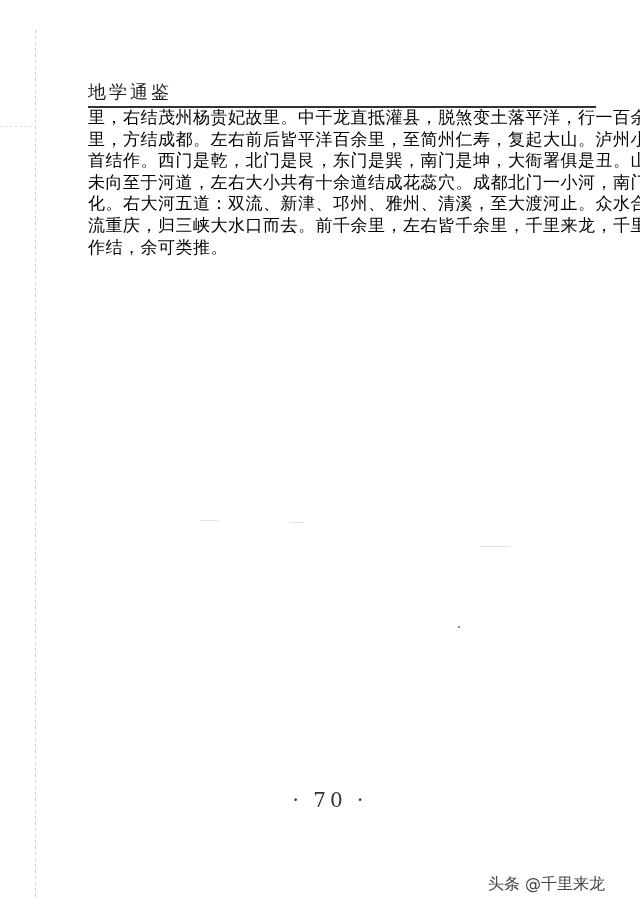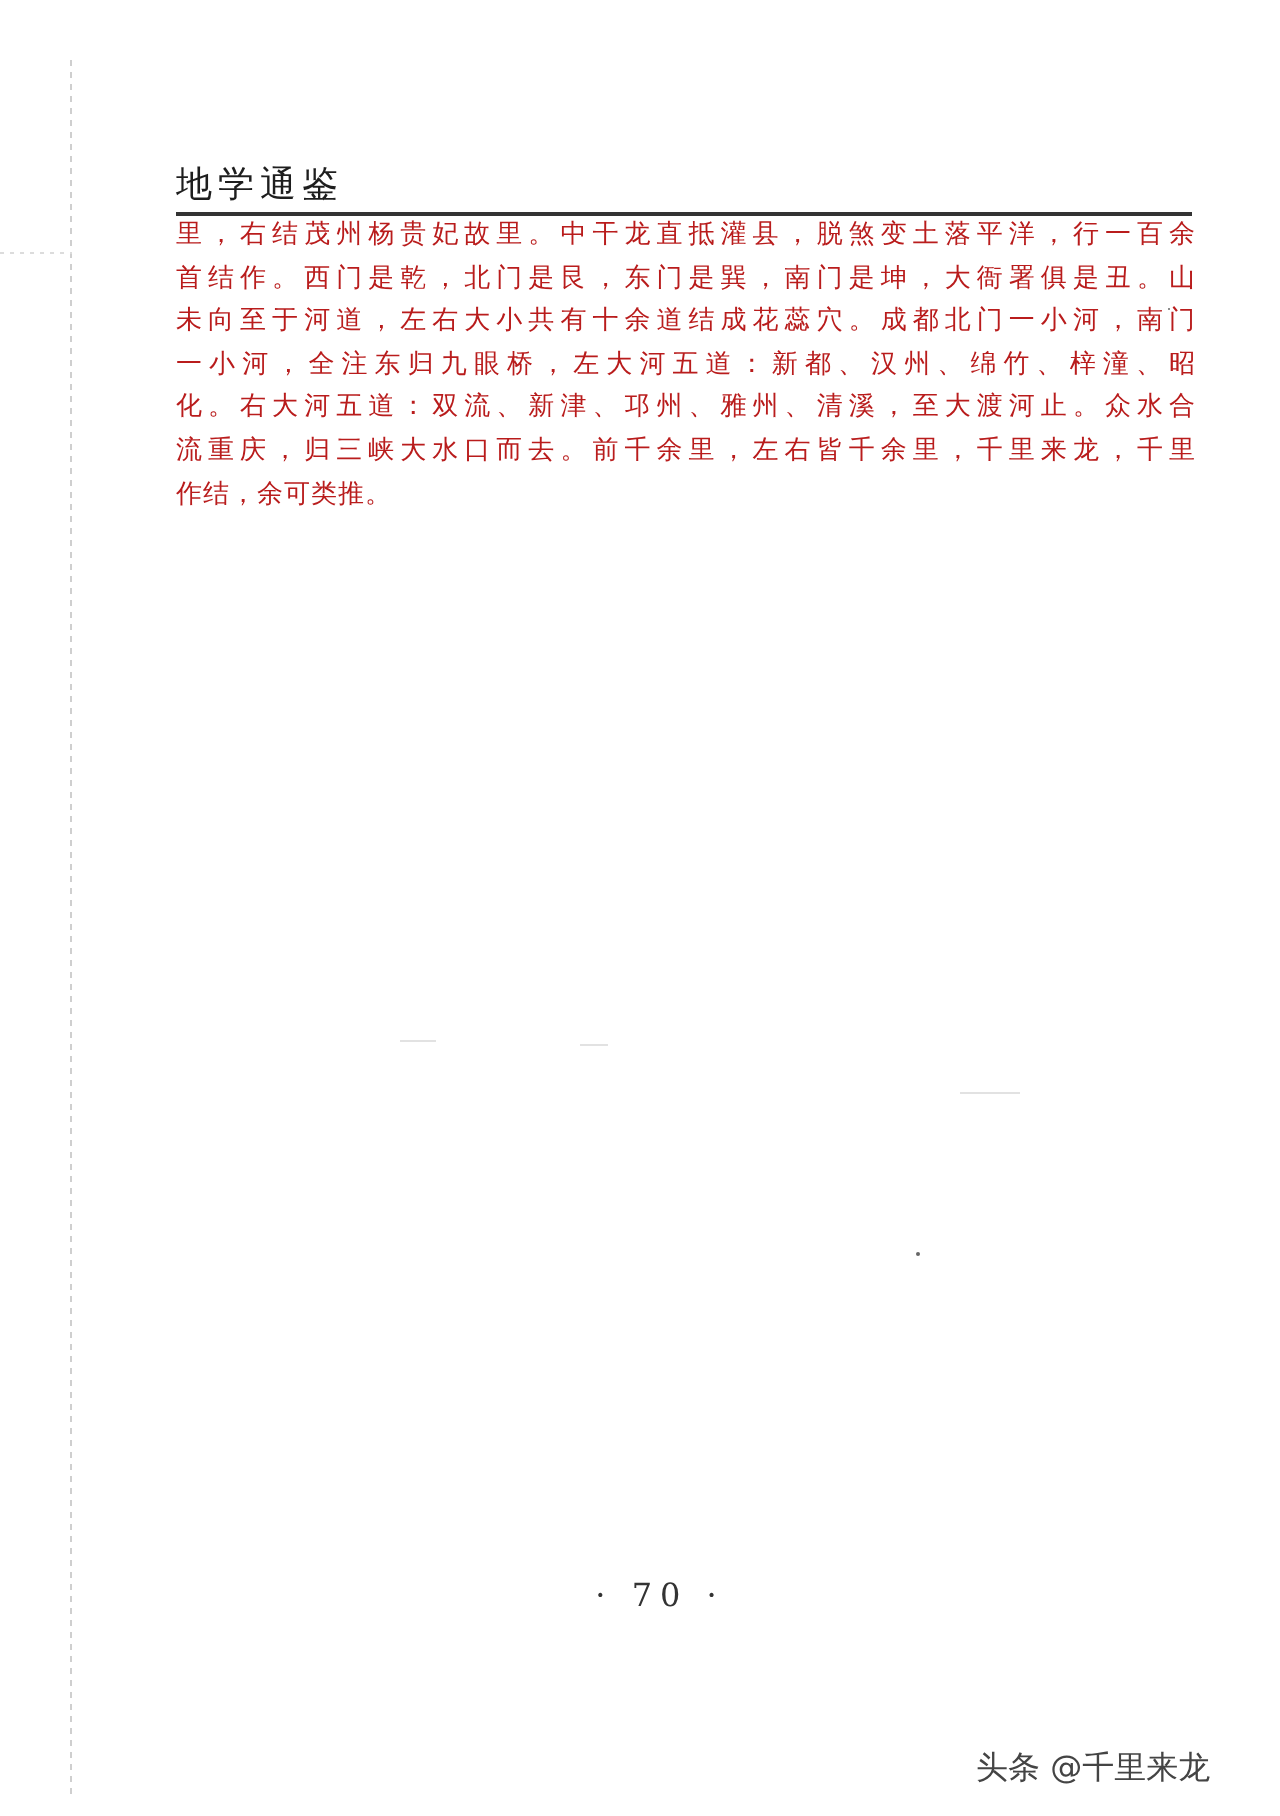--- a/index.html
+++ b/index.html
@@ -49,39 +49,39 @@
       height: 2px;
       background: #333;
     }
     .body-text {
       position: absolute;
       left: 88px;
       top: 107px;
       width: 510px;
     }
     .body-line {
-      font-size: 13px;
+      font-size: 17px;
       line-height: 21.6px;
       height: 21.6px;
       white-space: nowrap;
       letter-spacing: 0.5px;
-      color: #b91c1c;
+      color: #000000;
       text-align: justify;
       text-align-last: justify;
     }
     .body-line.last {
       text-align-last: left;
     }
     .page-number {
       position: absolute;
       left: 280px;
       top: 788px;
       width: 100px;
       text-align: center;
-      font-size: 16px;
+      font-size: 20px;
       color: #333;
       letter-spacing: 4px;
     }
     .watermark {
       position: absolute;
       left: 488px;
       top: 874px;
       font-family: "DejaVu Sans", "Liberation Sans", sans-serif;
       font-size: 16px;
       color: #444;
@@ -105,23 +105,23 @@
 <body>
 
 <div class="margin-line"></div>
 <div class="margin-tick"></div>
 
 <div class="running-header">地学通鉴</div>
 <div class="header-rule"></div>
 
 <div class="body-text">
   <div class="body-line">里，右结茂州杨贵妃故里。中干龙直抵灌县，脱煞变土落平洋，行一百余</div>
+  <div class="body-line">里，方结成都。左右前后皆平洋百余里，至简州仁寿，复起大山。泸州小</div>
   <div class="body-line">首结作。西门是乾，北门是艮，东门是巽，南门是坤，大衙署俱是丑。山</div>
   <div class="body-line">未向至于河道，左右大小共有十余道结成花蕊穴。成都北门一小河，南门</div>
-  <div class="body-line">一小河，全注东归九眼桥，左大河五道：新都、汉州、绵竹、梓潼、昭</div>
   <div class="body-line">化。右大河五道：双流、新津、邛州、雅州、清溪，至大渡河止。众水合</div>
   <div class="body-line">流重庆，归三峡大水口而去。前千余里，左右皆千余里，千里来龙，千里</div>
   <div class="body-line last">作结，余可类推。</div>
 </div>
 
 <div class="speck" style="left:458px; top:626px;"></div>
 <div class="speck" style="left:584px; top:154px; width:1px; height:1px;"></div>
 <div class="faint-mark" style="left:200px; top:520px; width:18px;"></div>
 <div class="faint-mark" style="left:290px; top:522px; width:14px;"></div>
 <div class="faint-mark" style="left:480px; top:546px; width:30px;"></div>

